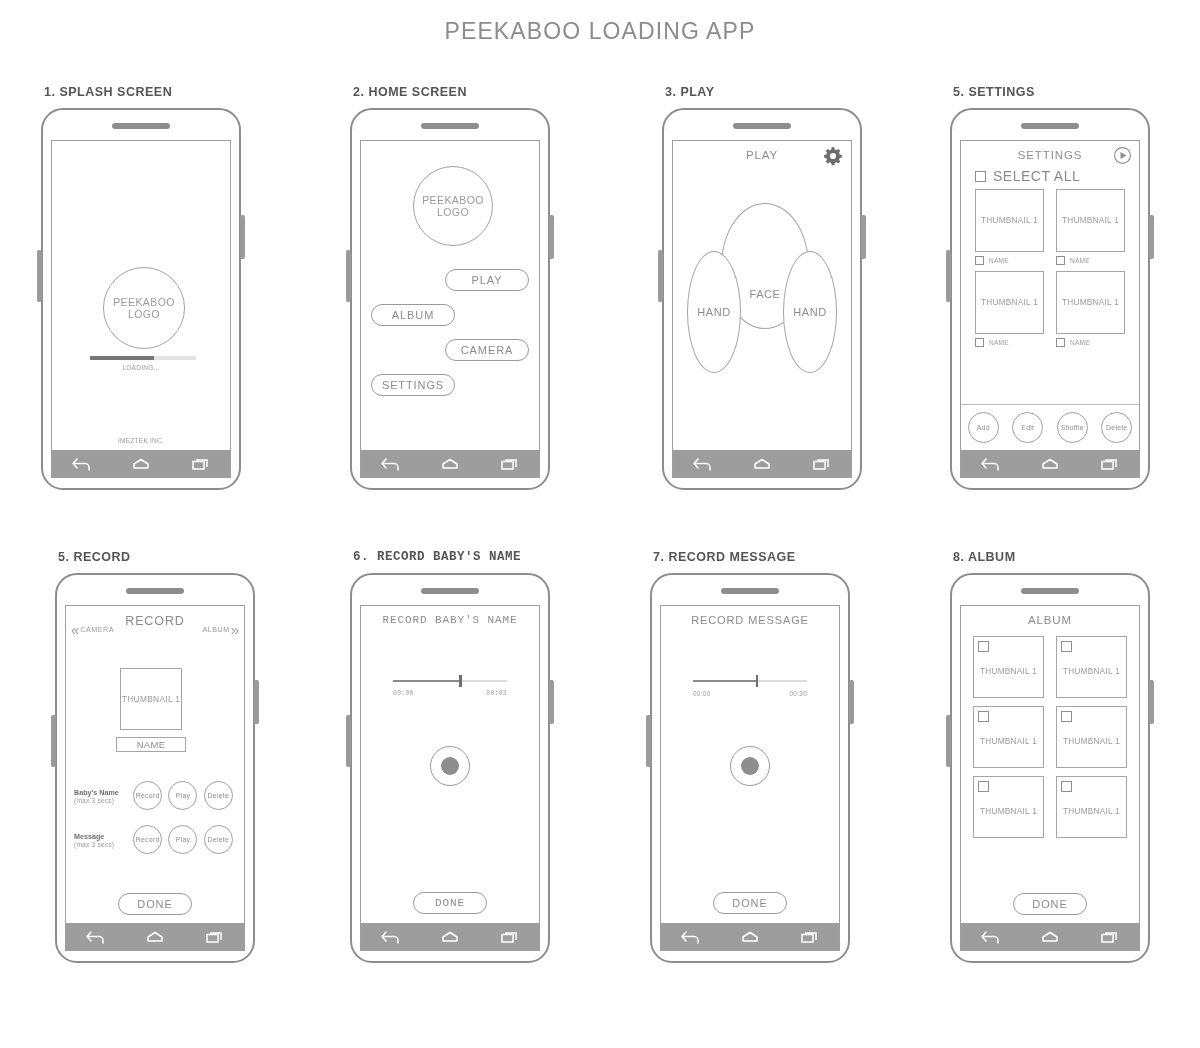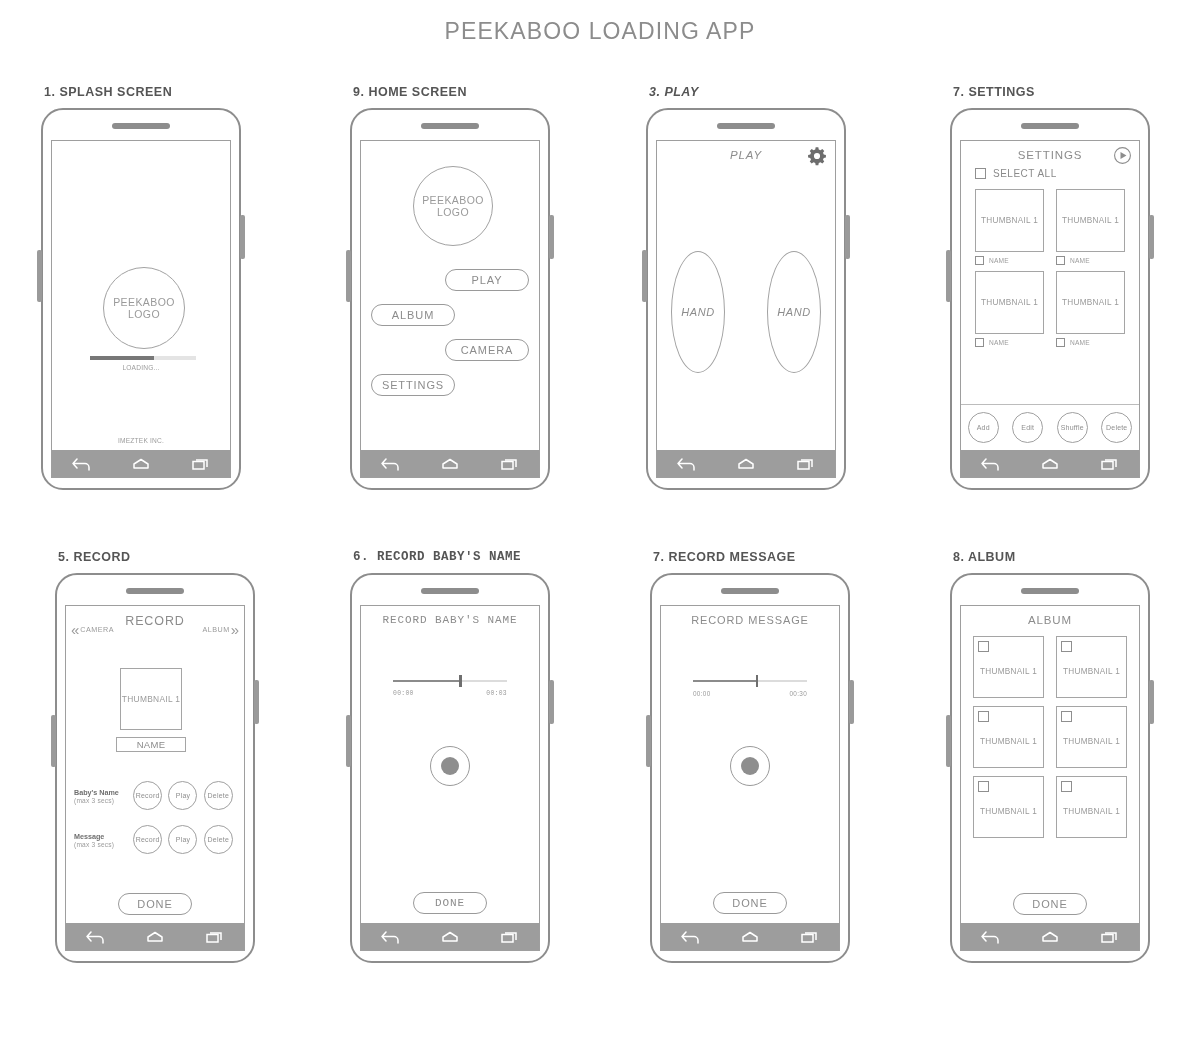--- a/index.html
+++ b/index.html
@@ -134,21 +134,21 @@
               <rect x="3" y="4.5" width="11" height="7.5" fill="none" stroke="#fff" stroke-width="1.5"></rect>
               <path d="M6 3 H17 V10" fill="none" stroke="#fff" stroke-width="1.5"></path>
             </svg>
           </span>
       </div>
     </div>
   </div>
 </div>
 
 <div class="screen-block" style="left:340px;top:85px;">
-  <div class="screen-caption">9. HOME SCREEN</div>
+  <div class="screen-caption">2. HOME SCREEN</div>
   <div class="phone">
     <div class="speaker"></div>
     <div class="btn-vol"></div>
     <div class="btn-pow"></div>
     <div class="screen">
       <div class="viewport">
         <div class="logo-circle" style="width:78px;height:78px;left:52px;top:25px;">
           <span>PEEKABOO</span>
           <span>LOGO</span>
         </div>
@@ -172,34 +172,37 @@
             <svg width="20" height="14" viewBox="0 0 20 14">
               <rect x="3" y="4.5" width="11" height="7.5" fill="none" stroke="#fff" stroke-width="1.5"></rect>
               <path d="M6 3 H17 V10" fill="none" stroke="#fff" stroke-width="1.5"></path>
             </svg>
           </span>
       </div>
     </div>
   </div>
 </div>
 
-<div class="screen-block" style="left:636px;top:85px;font-style:italic;">
+<div class="screen-block" style="left:652px;top:85px;">
   <div class="screen-caption">3. PLAY</div>
   <div class="phone">
     <div class="speaker"></div>
     <div class="btn-vol"></div>
     <div class="btn-pow"></div>
     <div class="screen">
       <div class="viewport">
         <div class="scr-title">PLAY</div>
         <span style="position:absolute;right:8px;top:5px;">
           <svg width="20" height="20" viewBox="0 0 24 24">
               <path d="M12 8.3a3.7 3.7 0 1 0 0 7.4 3.7 3.7 0 0 0 0-7.4Z M10.4 1.6h3.2l.5 2.6 2.1.9 2.2-1.5 2.3 2.3-1.5 2.2.9 2.1 2.6.5v3.2l-2.6.5-.9 2.1 1.5 2.2-2.3 2.3-2.2-1.5-2.1.9-.5 2.6h-3.2l-.5-2.6-2.1-.9-2.2 1.5-2.3-2.3 1.5-2.2-.9-2.1-2.6-.5v-3.2l2.6-.5.9-2.1-1.5-2.2 2.3-2.3 2.2 1.5 2.1-.9Z" fill="#6d6d6d" fill-rule="evenodd"></path>
             </svg>
         </span>
+        <div class="ellipse" style="width:86px;height:124px;left:48px;top:62px;">
+          <span style="margin-top:56px;">FACE</span>
+        </div>
         <div class="ellipse" style="width:52px;height:120px;left:14px;top:110px;background:#fff;">
           <span>HAND</span>
         </div>
         <div class="ellipse" style="width:52px;height:120px;right:14px;top:110px;background:#fff;">
           <span>HAND</span>
         </div>
       </div>
       <div class="navbar">
         <span>
             <svg width="20" height="14" viewBox="0 0 20 14">
@@ -216,37 +219,37 @@
               <rect x="3" y="4.5" width="11" height="7.5" fill="none" stroke="#fff" stroke-width="1.5"></rect>
               <path d="M6 3 H17 V10" fill="none" stroke="#fff" stroke-width="1.5"></path>
             </svg>
           </span>
       </div>
     </div>
   </div>
 </div>
 
 <div class="screen-block" style="left:940px;top:85px;">
-  <div class="screen-caption">7. SETTINGS</div>
+  <div class="screen-caption">5. SETTINGS</div>
   <div class="phone">
     <div class="speaker"></div>
     <div class="btn-vol"></div>
     <div class="btn-pow"></div>
     <div class="screen">
       <div class="viewport">
         <div class="scr-title">SETTINGS</div>
         <span style="position:absolute;right:7px;top:5px;">
           <svg width="19" height="19" viewBox="0 0 24 24">
               <circle cx="12" cy="12" r="10" fill="none" stroke="#8d8d8d" stroke-width="1.4"></circle>
               <path d="M9.5 7.5 L17 12 L9.5 16.5 Z" fill="#8d8d8d"></path>
             </svg>
         </span>
         <div style="position:absolute;left:14px;top:27px;display:flex;align-items:center;gap:7px;">
           <span class="cbox"></span>
-          <span style="font-size:10px;letter-spacing:.5px;">SELECT ALL</span>
+          <span style="font-size:14px;letter-spacing:.5px;">SELECT ALL</span>
         </div>
 
         <div style="position:absolute;left:14px;top:48px;right:14px;display:grid;grid-template-columns:1fr 1fr;gap:6px 12px;">
           <div>
             <div class="thumb-box" style="height:63px;">THUMBNAIL 1</div>
             <div style="display:flex;align-items:center;gap:5px;margin-top:4px;">
               <span class="cbox" style="width:9px;height:9px;"></span>
               <span class="tiny">NAME</span>
             </div>
           </div>

